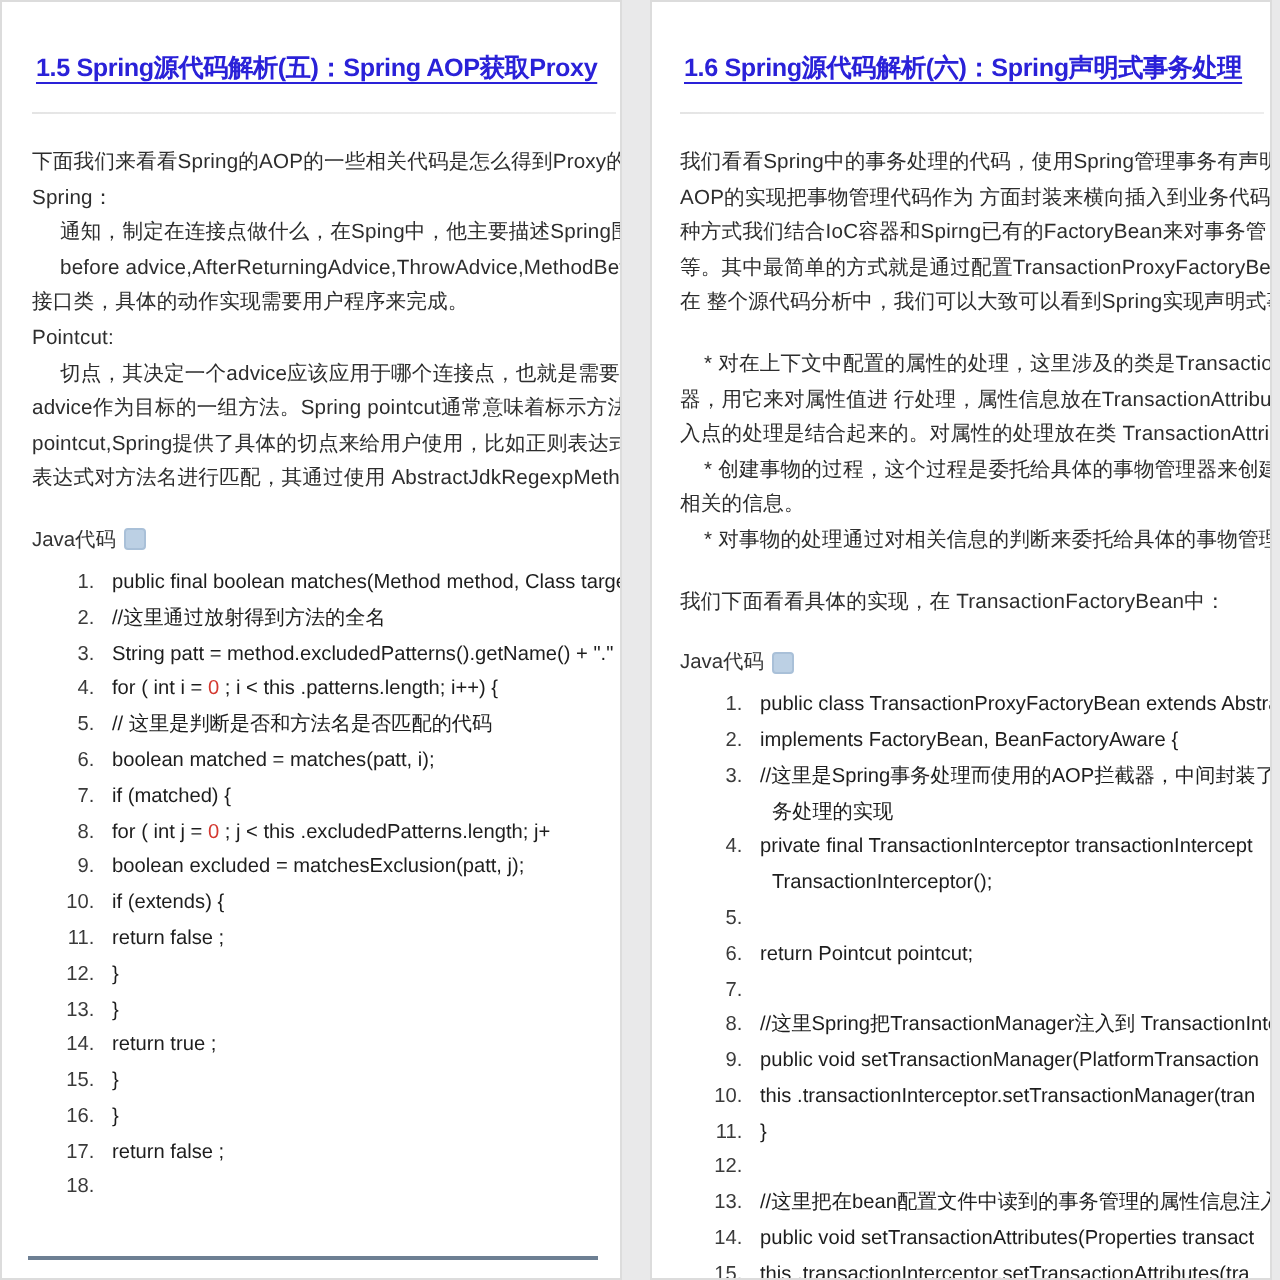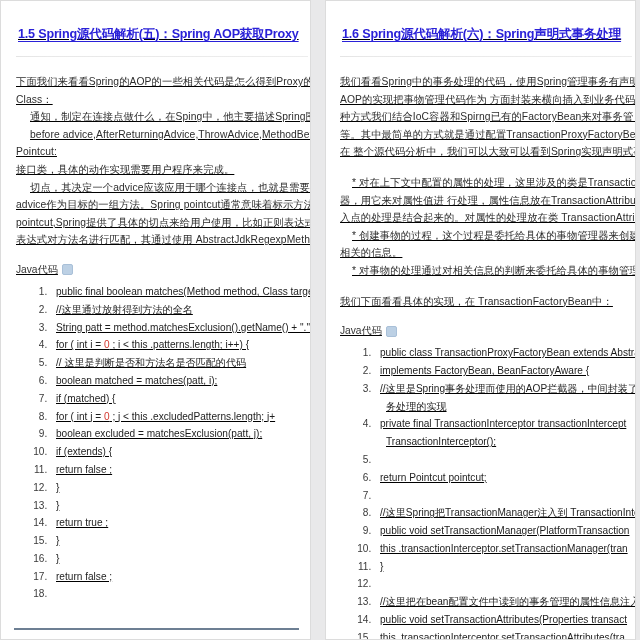--- a/index.html
+++ b/index.html
@@ -12,21 +12,20 @@
     font-family: "Liberation Sans", "DejaVu Sans", sans-serif;
   }
   .viewport {
     position: relative;
     width: 640px;
     height: 640px;
     background: #e9e9ea;
     display: flex;
     gap: 14px;
     overflow: hidden;
-    text-decoration: underline;
   }
   .page {
     position: relative;
     background: #ffffff;
     border: 1px solid #dcdcdc;
     box-sizing: border-box;
     overflow: hidden;
     flex: 0 0 auto;
     width: 311px;
     height: 640px;
@@ -128,40 +127,40 @@
 <div class="viewport">
 
   <div class="page left">
     <div class="page-inner">
 
       <div class="doc-title">1.5 Spring源代码解析(五)：Spring AOP获取Proxy</div>
       <div class="title-rule"></div>
 
       <div class="body-block">
         <p class="para">下面我们来看看Spring的AOP的一些相关代码是怎么得到Proxy的，让我们</p>
-        <p class="para">Class：</p>
+        <p class="para">Spring：</p>
         <p class="para indent">通知，制定在连接点做什么，在Sping中，他主要描述Spring围绕方法调</p>
         <p class="para indent">before advice,AfterReturningAdvice,ThrowAdvice,MethodBeforeAd</p>
+        <p class="para">接口类，具体的动作实现需要用户程序来完成。</p>
         <p class="para">Pointcut:</p>
-        <p class="para">接口类，具体的动作实现需要用户程序来完成。</p>
         <p class="para indent">切点，其决定一个advice应该应用于哪个连接点，也就是需要插入额外处</p>
         <p class="para">advice作为目标的一组方法。Spring pointcut通常意味着标示方法，可以</p>
         <p class="para">pointcut,Spring提供了具体的切点来给用户使用，比如正则表达式切点 Jd</p>
         <p class="para">表达式对方法名进行匹配，其通过使用 AbstractJdkRegexpMethodPoint</p>
       </div>
 
       <div class="code-label">
         <span>Java代码</span>
         <span class="code-icon"></span>
       </div>
 
       <ol class="code">
         <li><span class="src">public  final  boolean  matches(Method method, Class targe</span></li>
         <li><span class="src">//这里通过放射得到方法的全名</span></li>
-        <li><span class="src">String patt = method.matchesExclusion().getName() + "."</span></li>
+        <li><span class="src">String patt = method.excludedPatterns().getName() + "."</span></li>
         <li><span class="src">for ( int i =  <span class="lit">0</span> ; i &lt;  this .patterns.length; i++) {</span></li>
         <li><span class="src">// 这里是判断是否和方法名是否匹配的代码</span></li>
         <li><span class="src">boolean  matched = matches(patt, i);</span></li>
         <li><span class="src">if (matched) {</span></li>
         <li><span class="src">for ( int j =  <span class="lit">0</span> ; j &lt;  this .excludedPatterns.length; j+</span></li>
         <li><span class="src">boolean  excluded = matchesExclusion(patt, j);</span></li>
         <li><span class="src">if (extends) {</span></li>
         <li><span class="src">return  false ;</span></li>
         <li><span class="src">}</span></li>
         <li><span class="src">}</span></li>

